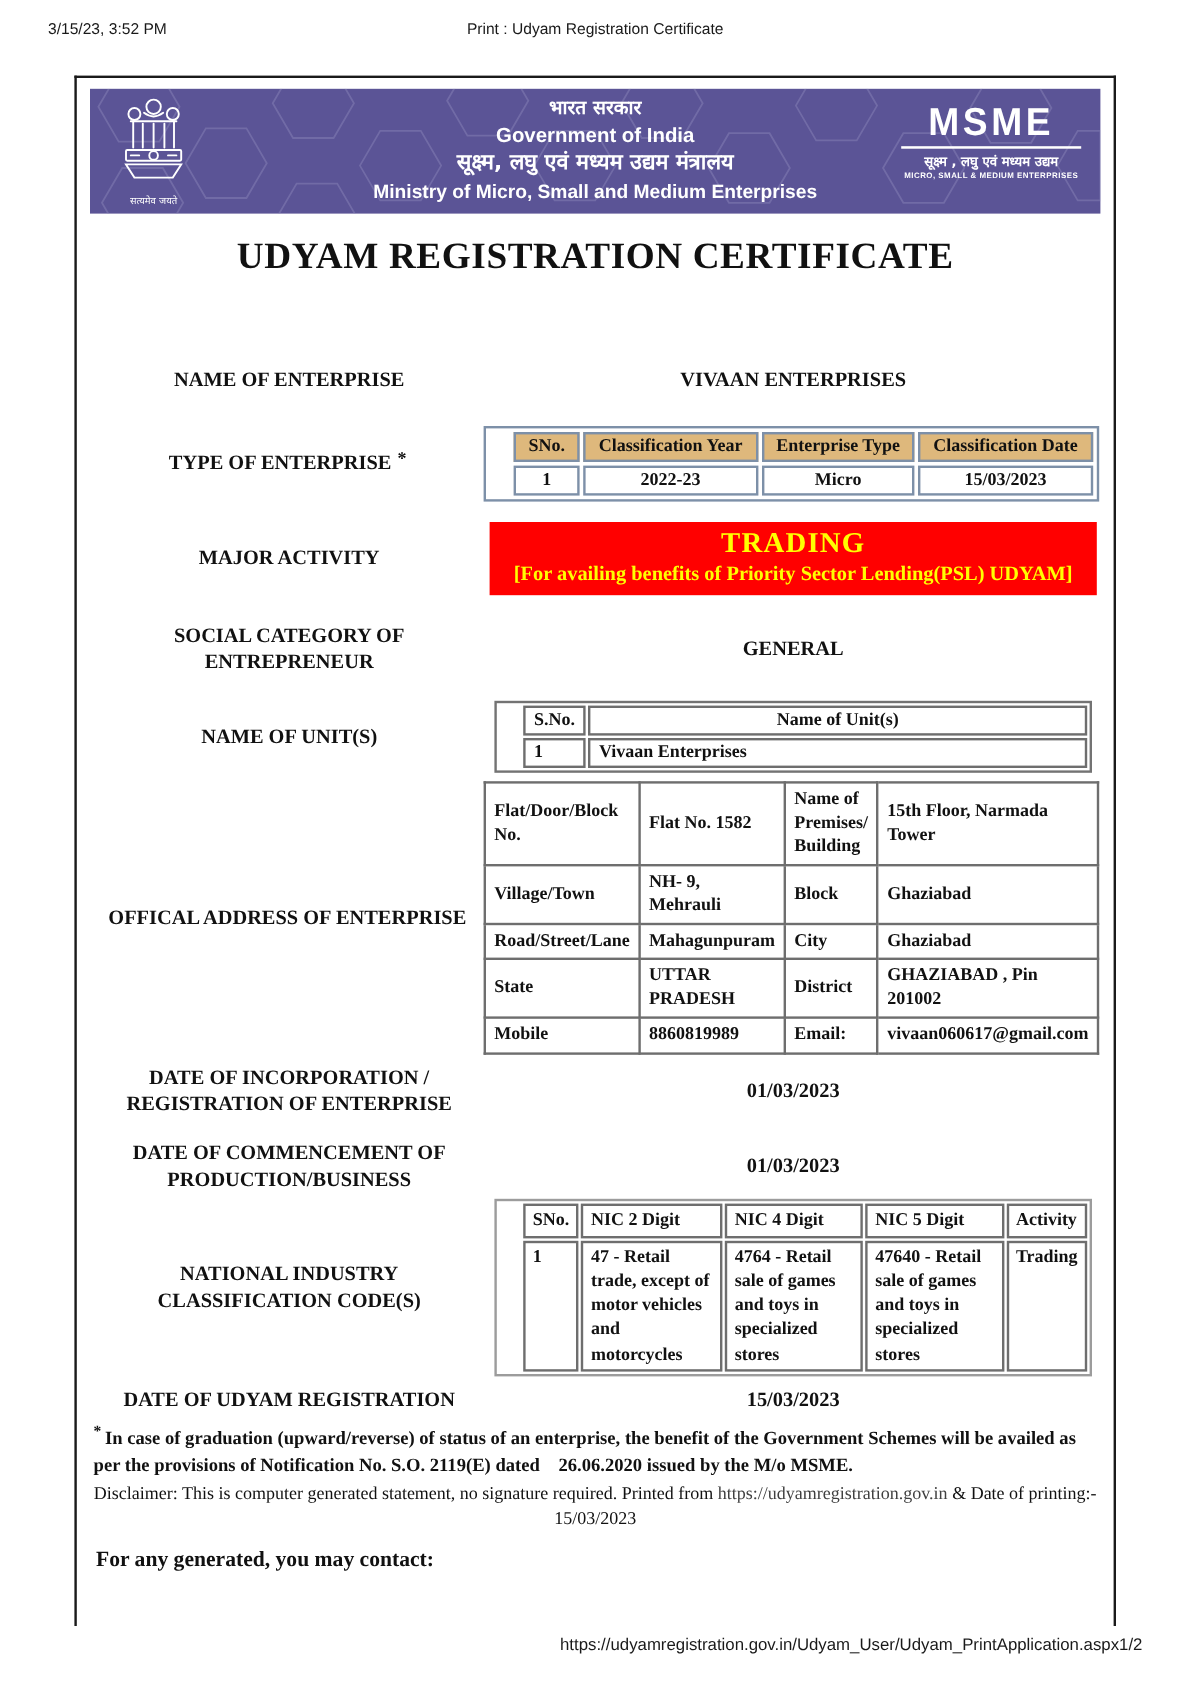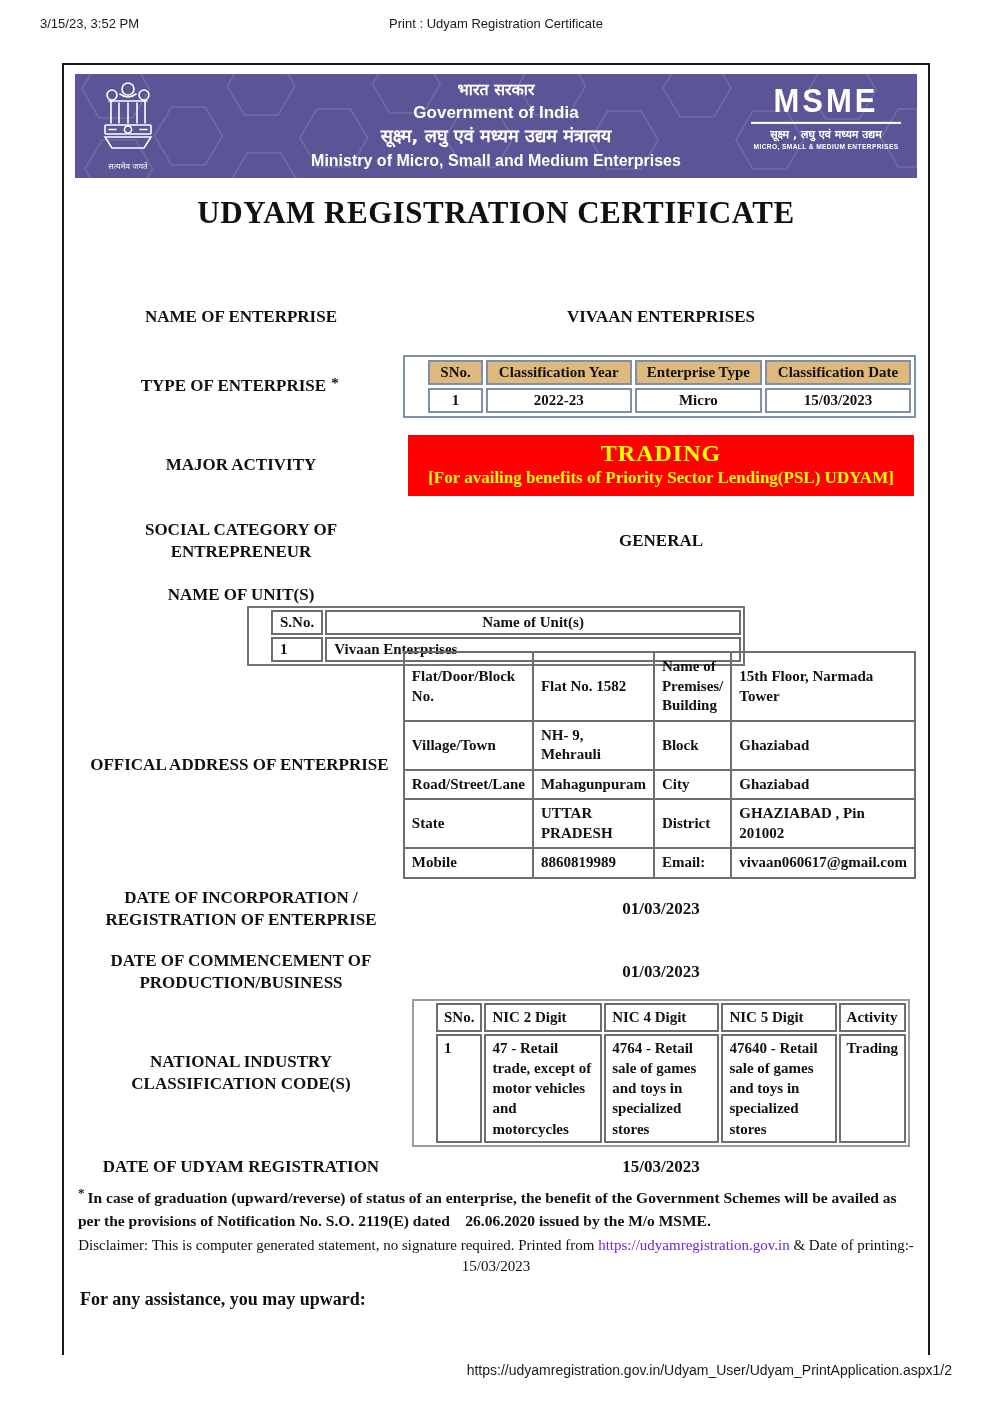--- a/index.html
+++ b/index.html
@@ -49,21 +49,21 @@
   .lbl sup { font-size:15px; margin-left:5px; position:relative; top:-2px; }
   .val-area { flex:1; display:flex; align-items:center; justify-content:center; }
   .val { font-weight:bold; font-size:17px; text-align:center; }
   .val-big { font-size:19px; }
 
   .r-urn      { top:190px;  height:28px; }
   .r-name     { top:238px;  height:28px; }
   .r-type     { top:288px;  height:66px; }
   .r-activity { top:362px;  height:76px; }
   .r-social   { top:452px;  height:48px; }
-  .r-units    { top:519px;  height:60px;flex-direction:column; }
+  .r-units    { top:519px;  height:60px; }
   .r-address  { top:601px;  height:198px; }
   .r-incorp   { top:820px;  height:48px; }
   .r-commence { top:883px;  height:48px; }
   .r-nic      { top:947px;  height:122px; }
   .r-udyamdt  { top:1088px; height:28px; }
 
   
   .activity-box { width:506px; background:#ff0000; color:#ffff00; text-align:center;
     padding:5px 4px 8px; }
   .activity-main { font-size:24px; font-weight:bold; letter-spacing:1px; }
@@ -103,21 +103,21 @@
   .nic-table .n-sno { width:38px; text-align:left; }
   .nic-table .n-col { width:132px; text-align:left; }
   .nic-table .n-act { width:60px; text-align:left; }
 
   
   .footnote { position:absolute; left:14px; right:14px; top:1118px;
     font-size:15.5px; font-weight:bold; line-height:1.5; white-space:pre-wrap; }
   .footnote sup { font-size:13px; margin-right:3px; }
   .disclaimer { position:absolute; left:14px; right:14px; top:1170px;
     font-size:15px; text-align:center; line-height:1.4; }
-  .disclaimer a { color:#6d28d9; text-decoration:none; }
+  .disclaimer a { color:#404040; text-decoration:none; }
   .assistance { position:absolute; left:16px; top:1224px;
     font-size:18px; font-weight:bold; }
 </style>
 </head>
 <body>
 
 <div class="print-header">
   <span>3/15/23, 3:52 PM</span>
   <span class="ph-center">Print : Udyam Registration Certificate</span>
 </div>
@@ -331,19 +331,19 @@
       </div>
   </div>
 
   <div class="footnote"><sup>*</sup><span>In case of graduation (upward/reverse) of status of an enterprise, the benefit of the Government Schemes will be availed as per the provisions of Notification No. S.O. 2119(E) dated    26.06.2020 issued by the M/o MSME.</span></div>
 
   <div class="disclaimer">
     <span>Disclaimer: This is computer generated statement, no signature required. Printed from </span><a href="#">https://udyamregistration.gov.in</a><span> &amp; Date of printing:-</span>
     <div>15/03/2023</div>
   </div>
 
-  <div class="assistance">For any assistance, you may upward:</div>
+  <div class="assistance">For any generated, you may contact:</div>
 </div>
 
 <div class="print-footer">
   <span>https://udyamregistration.gov.in/Udyam_User/Udyam_PrintApplication.aspx</span>
   <span>1/2</span>
 </div>
 
 </body></html>

